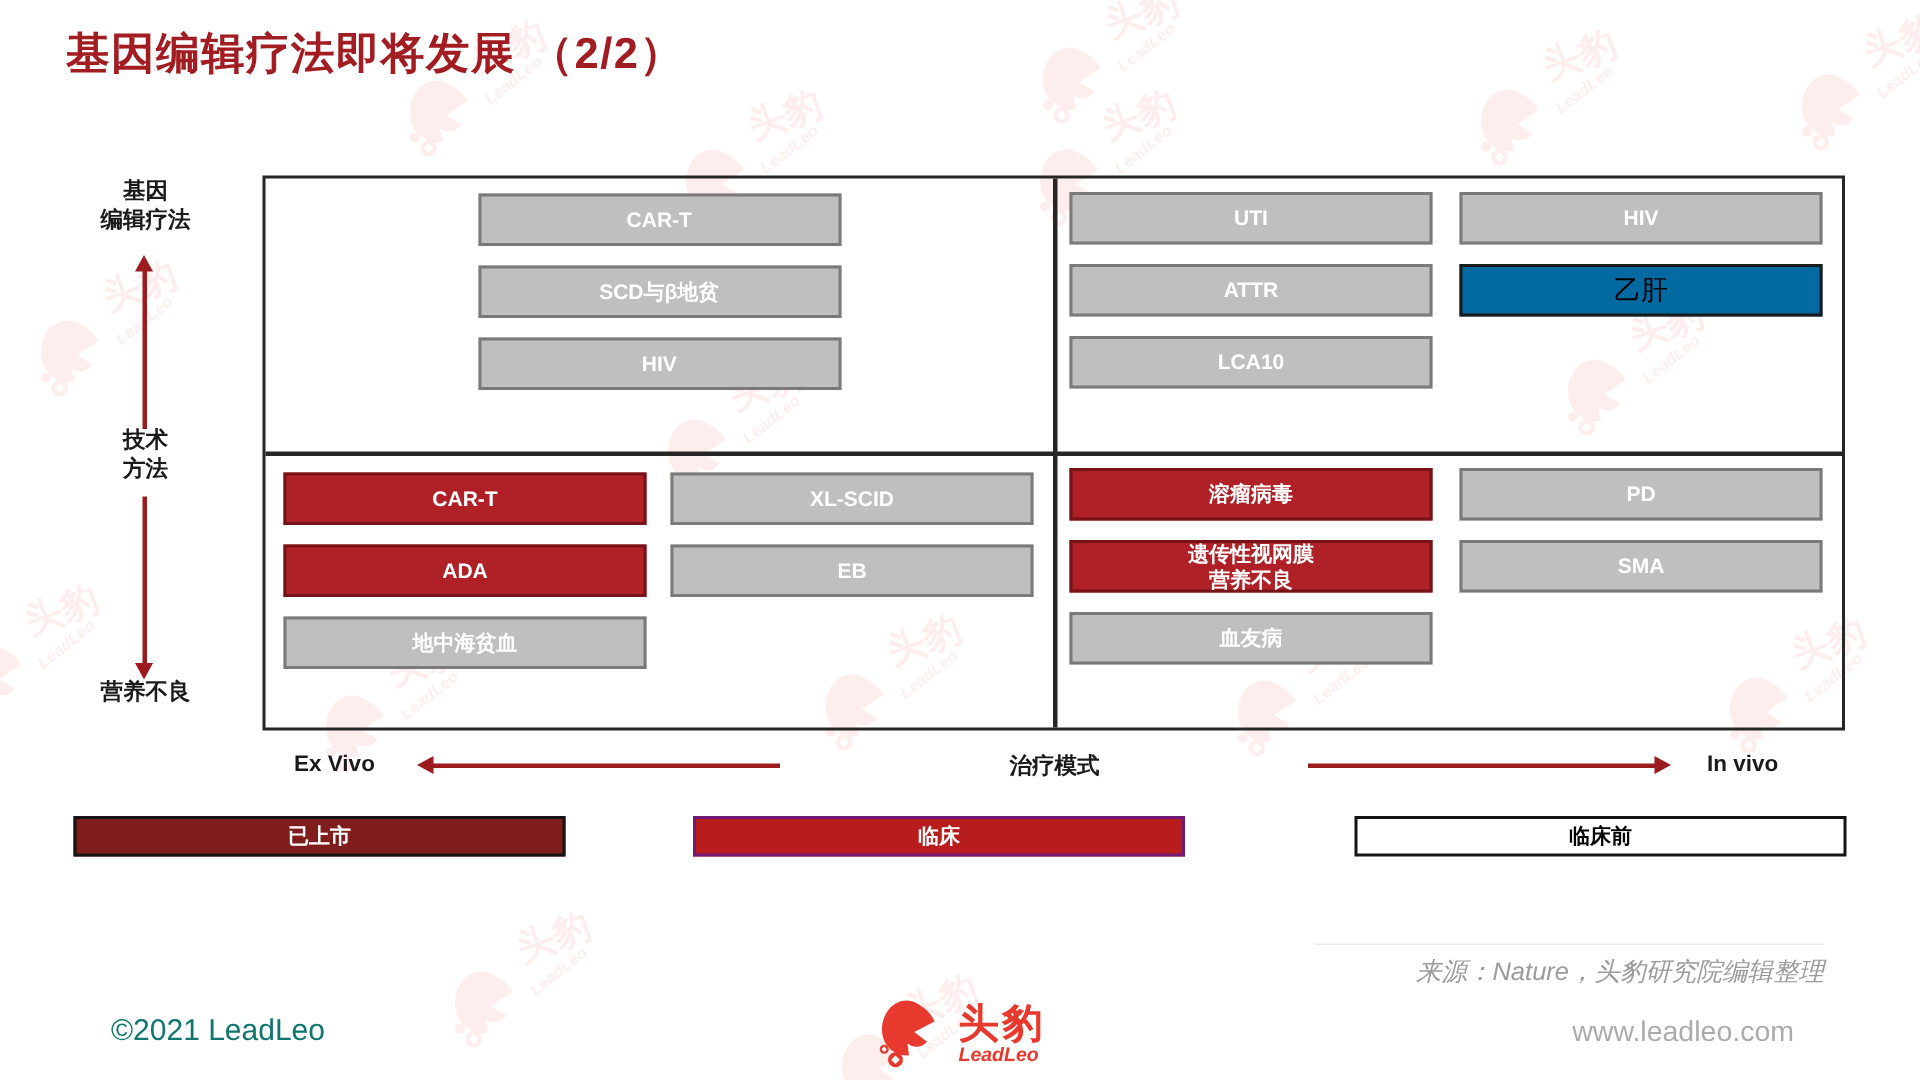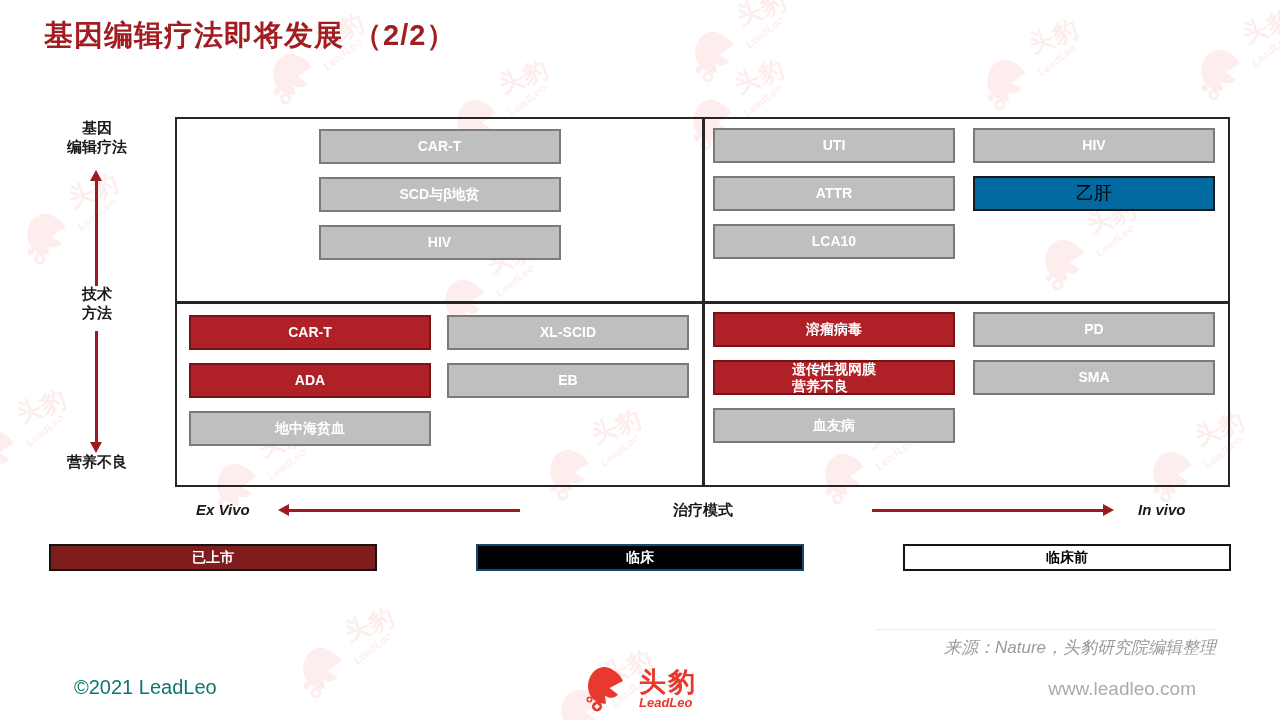--- a/index.html
+++ b/index.html
@@ -28,39 +28,39 @@
           border:2px solid #262626;box-sizing:border-box;background:transparent;}
   .divider-v{position:absolute;left:525px;top:0;width:3px;height:100%;background:#262626;}
   .divider-h{position:absolute;left:0;top:182px;width:100%;height:3px;background:#262626;}
   .quadrant{position:absolute;display:flex;box-sizing:border-box;}
   .q-tl{left:0;top:0;width:525px;height:182px;justify-content:center;padding-top:10px;}
   .q-tr{left:528px;top:0;width:523px;height:182px;justify-content:space-between;padding:9px 13px 0 8px;}
   .q-bl{left:0;top:185px;width:525px;height:181px;justify-content:space-between;padding:11px 13px 0 12px;}
   .q-br{left:528px;top:185px;width:523px;height:181px;justify-content:space-between;padding:8px 13px 0 8px;}
   .qcol{display:flex;flex-direction:column;gap:13px;width:242px;}
   .box{height:35px;display:flex;align-items:center;justify-content:center;
-       font-size:14px;font-weight:bold;white-space:pre-line;
+       font-size:14px;font-weight:bold;text-align:center;white-space:pre-line;
        box-sizing:border-box;line-height:17px;}
   .clinical{background:#BFBFBF;border:2px solid #7A7A7A;color:#fff;}
   .marketed{background:#B02127;border:2px solid #751317;color:#fff;}
   .preclinical{background:#0369a1;border:2px solid #1a1a1a;color:#000;font-weight:400;font-size:18px;}
   
   .x-label{position:absolute;top:501px;font-size:15px;color:#1a1a1a;}
-  .x-label.latin{font-style:italic;font-weight:bold;}
+  .x-label.latin{font-weight:bold;}
   .x-label.center{font-weight:bold;}
   .arrow-h{position:absolute;top:509px;height:3px;background:#9C1B1E;}
   .arrow-h.left::before{content:'';position:absolute;left:-10px;top:-5px;
         border:6.5px solid transparent;border-left:0;border-right:11px solid #9C1B1E;}
   .arrow-h.right::after{content:'';position:absolute;right:-10px;top:-5px;
         border:6.5px solid transparent;border-right:0;border-left:11px solid #9C1B1E;}
   
   .legend-box{position:absolute;top:544px;width:328px;height:27px;display:flex;
         align-items:center;justify-content:center;font-size:14px;font-weight:bold;box-sizing:border-box;}
   .legend-marketed{left:49px;background:#7f1d1d;border:2px solid #141414;color:#fff;}
-  .legend-clinical{left:476px;background:#000000;border:2px solid #0c4a6e;color:#fff;}
+  .legend-clinical{left:462px;background:#b91c1c;border:2px solid #701a75;color:#fff;}
   .legend-preclinical{left:903px;background:#fff;border:2px solid #141414;color:#000;}
   
   .source-divider{position:absolute;right:64px;top:629px;width:340px;height:1px;background:#ececec;}
   .source{position:absolute;right:64px;top:636px;font-size:17px;font-style:italic;color:#9B9B9B;}
   .copyright{position:absolute;left:74px;top:676px;font-size:20px;color:#0f766e;}
   .website{position:absolute;right:84px;top:678px;font-size:19px;color:#ABABAB;}
   .footer-logo{position:absolute;left:583px;top:664px;display:flex;align-items:center;gap:6px;}
   .footer-logo svg{width:50px;height:50px;}
   .logo-cn{font-size:27px;font-weight:bold;color:#E8392E;line-height:27px;letter-spacing:2px;}
   .logo-en{font-size:13px;font-weight:bold;font-style:italic;color:#E8392E;line-height:14px;}

